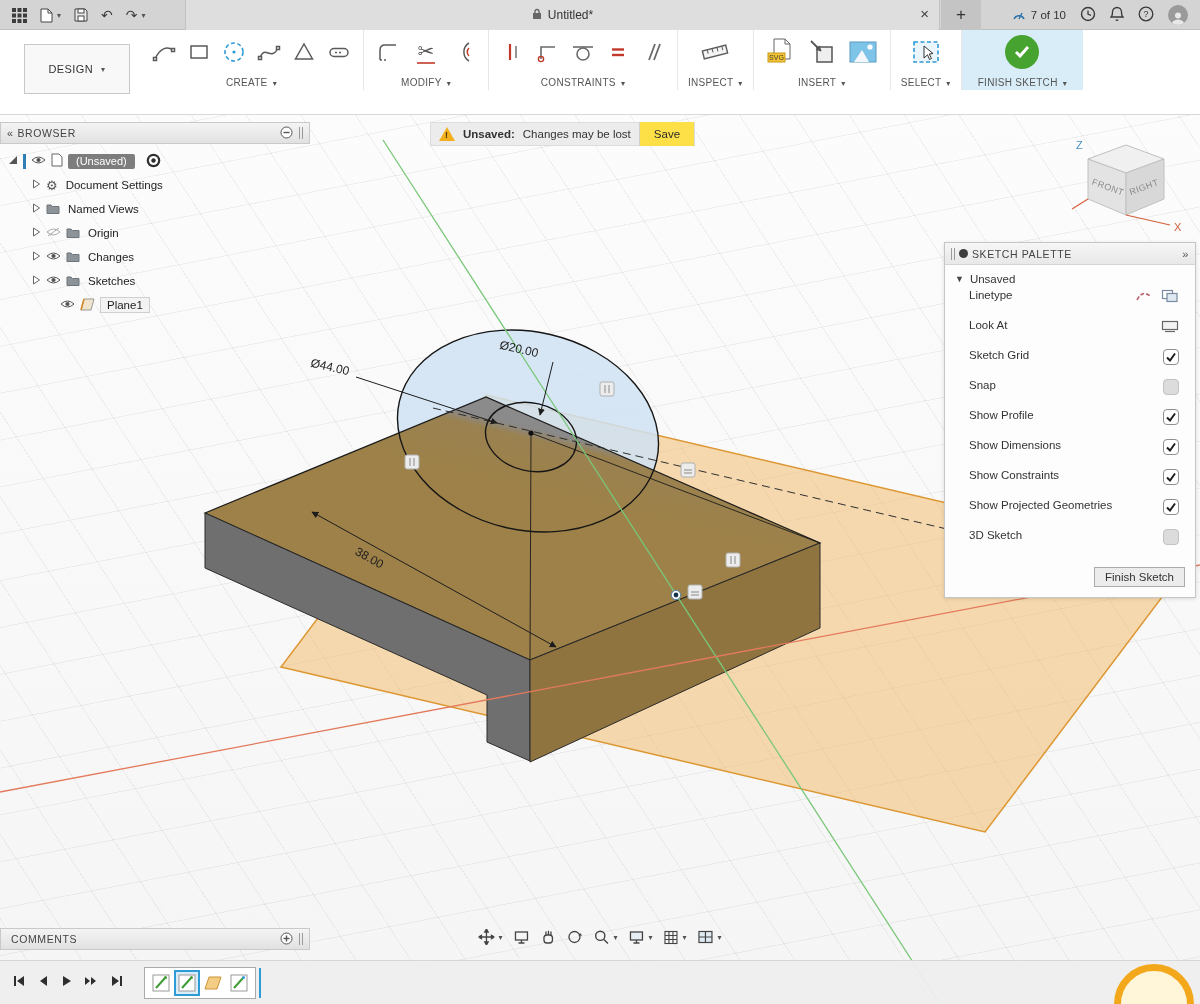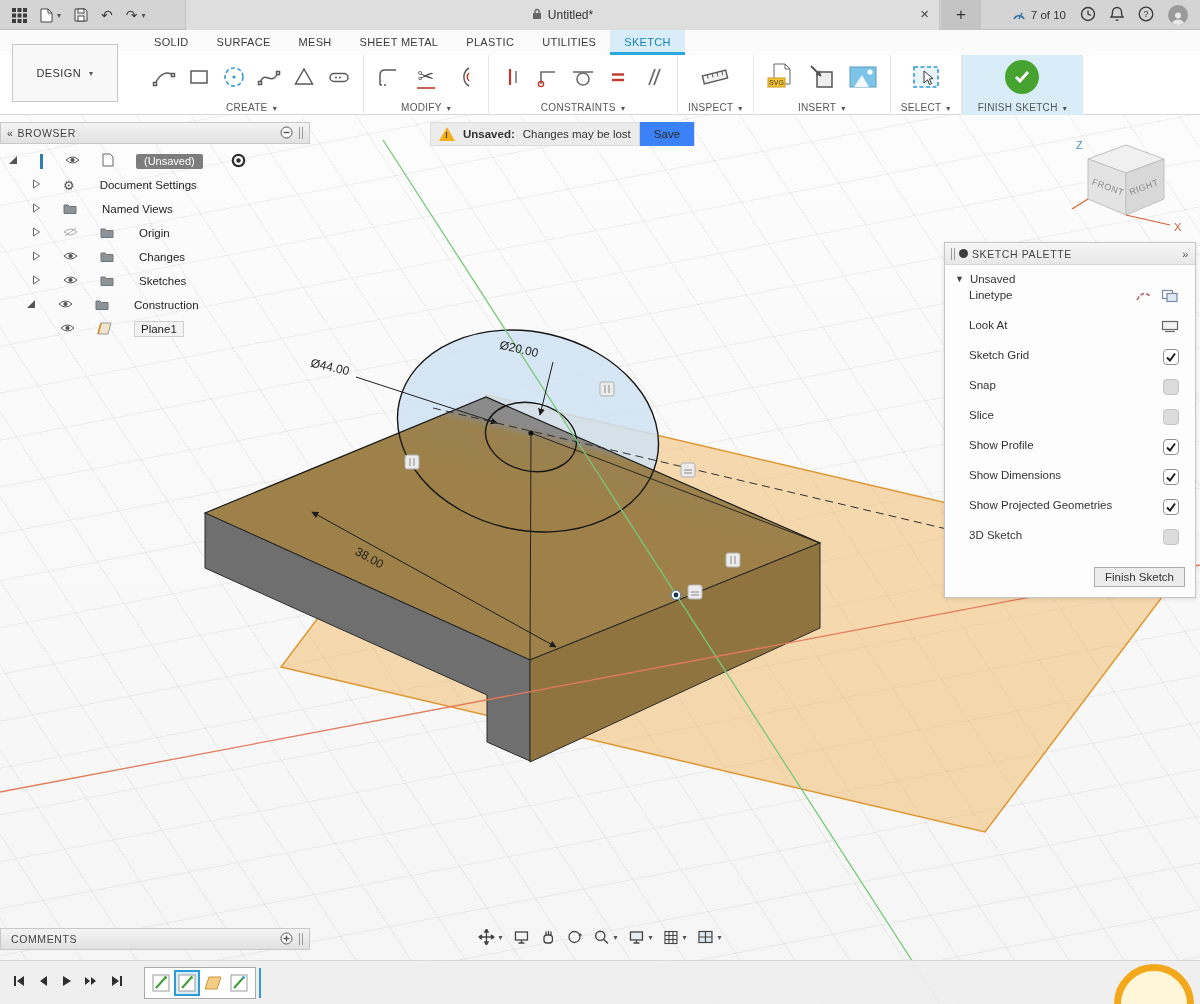--- a/index.html
+++ b/index.html
@@ -13,21 +13,21 @@
   .doc-tab { position:absolute; left:185px; top:0; width:755px; height:30px; background:#dedede; border-left:1px solid #c2c2c2; border-right:1px solid #c2c2c2; display:flex; align-items:center; justify-content:center; gap:6px; }
   .doc-close { position:absolute; right:10px; top:4px; font-size:15px; color:#444; line-height:20px; }
   .newtab { position:absolute; left:941px; top:0; width:40px; height:30px; background:#c4c4c4; display:flex; align-items:center; justify-content:center; font-size:17px; color:#333; }
   .tb-right { position:absolute; right:0; top:0; height:30px; display:flex; align-items:center; gap:14px; padding-right:12px; }
   .counter { display:flex; align-items:center; gap:5px; font-size:11.5px; color:#333; }
   .avatar { width:20px; height:20px; border-radius:50%; background:#9a9a9a; overflow:hidden; display:flex; align-items:flex-end; justify-content:center; }
   .dd { font-size:8px; color:#555; margin-left:2px; }
 
   
   .ribbon { position:relative; height:85px; background:#fff; border-bottom:1px solid #d8d8d8; }
-  .design-btn { position:absolute; left:12px; top:14px; width:106px; height:58px; border:1px solid #c8c8c8; background:#f8f8f8; display:flex; align-items:center; justify-content:center; gap:6px; font-size:11px; color:#333; letter-spacing:.4px; }
+  .design-btn { position:absolute; left:24px; top:14px; width:106px; height:50px; border:1px solid #c8c8c8; background:#f8f8f8; display:flex; align-items:center; justify-content:center; gap:6px; font-size:11px; color:#333; letter-spacing:.4px; }
   .tabs { height:25px; display:flex; padding-left:140px; background:#fbfbfb; }
   .tab { padding:0 14px; line-height:25px; font-size:11px; color:#3a3a3a; letter-spacing:.3px; }
   .tab.active { background:#d9edf8; color:#1583b8; box-shadow: inset 0 -3px 0 #2ba8e0; }
   .tools { height:60px; display:flex; align-items:stretch; padding-left:140px; }
   .tgroup { display:flex; flex-direction:column; align-items:center; padding:3px 10px 2px; }
   .tgroup + .tgroup { border-left:1px solid #e6e6e6; }
   .ticons { display:flex; align-items:center; gap:7px; height:38px; }
   .tlabel { font-size:10px; color:#555; margin-top:7px; letter-spacing:.3px; }
   .tool { display:inline-flex; align-items:center; justify-content:center; width:28px; height:28px; }
   .tool.big { width:34px; height:34px; }
@@ -46,32 +46,32 @@
 
   
   .panel-header { height:22px; background:linear-gradient(#f4f4f4,#e1e1e1); border:1px solid #c9c9c9; display:flex; align-items:center; font-size:10.5px; color:#444; letter-spacing:.6px; padding:0 6px; }
   .ph-label { margin-left:4px; }
   .ph-spacer { flex:1; }
   .grip { width:4px; height:12px; border-left:1px solid #9a9a9a; border-right:1px solid #9a9a9a; margin-left:6px; }
 
   
   .browser { position:absolute; left:0; top:7px; width:310px; }
   .tree { padding-top:5px; font-size:11.5px; color:#222; }
-  .trow { height:24px; display:flex; align-items:center; gap:22px; }
+  .trow { height:24px; display:flex; align-items:center; gap:5px; }
   .lv1 { padding-left:32px; } .lv2 { padding-left:60px; }
   .pill { background:#7d7d7d; color:#fff; padding:1px 8px 2px; border-radius:2px; font-size:11px; }
   .plain-lab { padding:1px 3px; }
   .boxed-lab { padding:1px 6px; border:1px solid #cfcfcf; background:#f3f3f3; }
   .vbar { width:3px; height:15px; background:#2f7fb5; }
 
   
   .warnbar { position:absolute; left:430px; top:7px; height:24px; display:flex; align-items:center; gap:8px; background:#ececec; border:1px solid #dcdcdc; font-size:11.5px; color:#333; padding-left:8px; }
   .warn-tri { width:0; height:0; border-left:8px solid transparent; border-right:8px solid transparent; border-bottom:14px solid #f2b01e; position:relative; }
   .warn-tri i { position:absolute; left:-2px; top:3px; font-style:normal; font-size:9px; font-weight:bold; color:#4d3a00; }
-  .save-btn { height:24px; display:flex; align-items:center; padding:0 14px; background:#3b82f6; border-left:1px solid #d0d0d0; color:#2a2a2a; }
+  .save-btn { height:24px; display:flex; align-items:center; padding:0 14px; background:#fde047; border-left:1px solid #d0d0d0; color:#2a2a2a; }
 
   
   .viewcube { position:absolute; right:14px; top:20px; width:120px; height:105px; }
 
   
   .palette { position:absolute; right:4px; top:127px; width:252px; background:#fdfdfd; border:1px solid #c6c6c6; box-shadow:0 1px 4px rgba(0,0,0,.12); }
   .palette .panel-header { border:none; border-bottom:1px solid #d5d5d5; background:linear-gradient(#f6f6f6,#e8e8e8); }
   .pdot { width:9px; height:9px; border-radius:50%; background:#3d3d3d; }
   .options-row { display:flex; align-items:center; gap:6px; font-size:11.5px; color:#333; padding:8px 10px 4px; }
   .prow { display:flex; align-items:flex-start; justify-content:space-between; height:30px; padding:0 16px 0 24px; }
@@ -183,29 +183,20 @@
       </span>
     </div>
   </header>
 
   <div class="ribbon">
     <div class="design-btn">
       <span>DESIGN</span>
         <span class="dd">▾</span>
     </div>
 
-    <nav class="tabs">
-        <div class="tab">SOLID</div>
-        <div class="tab">SURFACE</div>
-        <div class="tab">MESH</div>
-        <div class="tab">SHEET METAL</div>
-        <div class="tab">PLASTIC</div>
-        <div class="tab">UTILITIES</div>
-        <div class="tab active">SKETCH</div>
-      </nav>
 
     <div class="tools">
 
       <div class="tgroup">
         <div class="ticons">
           <span class="tool">
               <svg width="24" height="24" viewBox="0 0 24 24" fill="none" stroke="#5a5a5a" stroke-width="1.5">
                 <path d="M3 19 C8 8 15 6 21 10"></path>
                 <rect x="1.5" y="17.5" width="3" height="3" fill="#fff"></rect>
                 <rect x="19.5" y="8.5" width="3" height="3" fill="#fff"></rect>
@@ -526,33 +517,20 @@
               </svg></span>
           <span><svg width="15" height="10" viewBox="0 0 15 10">
                 <path d="M1 5 Q7.5 -1 14 5 Q7.5 11 1 5 z" fill="none" stroke="#555"></path>
                 <circle cx="7.5" cy="5" r="2.1" fill="#555"></circle>
               </svg></span>
           <span><svg width="14" height="11" viewBox="0 0 14 11">
                 <path d="M1 2 h4 l1.5 1.5 H13 v7 H1 z" fill="#8d9499" stroke="#6e757a"></path>
               </svg></span>
           <span class="plain-lab">Sketches</span>
         </div>
-        <div class="trow" style="padding-left:26px;">
-          <span><svg width="10" height="10" viewBox="0 0 10 10">
-                <polygon points="1,9 9,9 9,1" fill="#555"></polygon>
-              </svg></span>
-          <span><svg width="15" height="10" viewBox="0 0 15 10">
-                <path d="M1 5 Q7.5 -1 14 5 Q7.5 11 1 5 z" fill="none" stroke="#555"></path>
-                <circle cx="7.5" cy="5" r="2.1" fill="#555"></circle>
-              </svg></span>
-          <span><svg width="14" height="11" viewBox="0 0 14 11">
-                <path d="M1 2 h4 l1.5 1.5 H13 v7 H1 z" fill="#8d9499" stroke="#6e757a"></path>
-              </svg></span>
-          <span class="plain-lab">Construction</span>
-        </div>
         <div class="trow lv2">
           <span><svg width="15" height="10" viewBox="0 0 15 10">
                 <path d="M1 5 Q7.5 -1 14 5 Q7.5 11 1 5 z" fill="none" stroke="#555"></path>
                 <circle cx="7.5" cy="5" r="2.1" fill="#555"></circle>
               </svg></span>
           <span><svg width="15" height="13" viewBox="0 0 15 13">
                 <polygon points="4,1 14,1 11,12 1,12" fill="#f0e4cd" stroke="#999"></polygon>
                 <line x1="4" y1="1" x2="1" y2="12" stroke="#d58a2e" stroke-width="1.6"></line>
               </svg></span>
           <span class="boxed-lab">Plane1</span>
@@ -623,33 +601,37 @@
               <svg width="12" height="12" viewBox="0 0 12 12">
                 <path d="M2 6.5 L5 9.5 L10 2.5" stroke="#1e1e1e" stroke-width="2" fill="none"></path>
               </svg>
             </span>
           </div>
           <div class="prow">
             <span class="plab">Snap</span>
             <span class="pctl cb"></span>
           </div>
           <div class="prow">
-            <span class="plab">Slice</span>
-            <span class="pctl cb"></span>
-          </div>
-          <div class="prow">
             <span class="plab">Show Profile</span>
             <span class="pctl cb on">
               <svg width="12" height="12" viewBox="0 0 12 12">
                 <path d="M2 6.5 L5 9.5 L10 2.5" stroke="#1e1e1e" stroke-width="2" fill="none"></path>
               </svg>
             </span>
           </div>
           <div class="prow">
             <span class="plab">Show Dimensions</span>
+            <span class="pctl cb on">
+              <svg width="12" height="12" viewBox="0 0 12 12">
+                <path d="M2 6.5 L5 9.5 L10 2.5" stroke="#1e1e1e" stroke-width="2" fill="none"></path>
+              </svg>
+            </span>
+          </div>
+          <div class="prow">
+            <span class="plab">Show Constraints</span>
             <span class="pctl cb on">
               <svg width="12" height="12" viewBox="0 0 12 12">
                 <path d="M2 6.5 L5 9.5 L10 2.5" stroke="#1e1e1e" stroke-width="2" fill="none"></path>
               </svg>
             </span>
           </div>
           <div class="prow">
             <span class="plab">Show Projected Geometries</span>
             <span class="pctl cb on">
               <svg width="12" height="12" viewBox="0 0 12 12">

